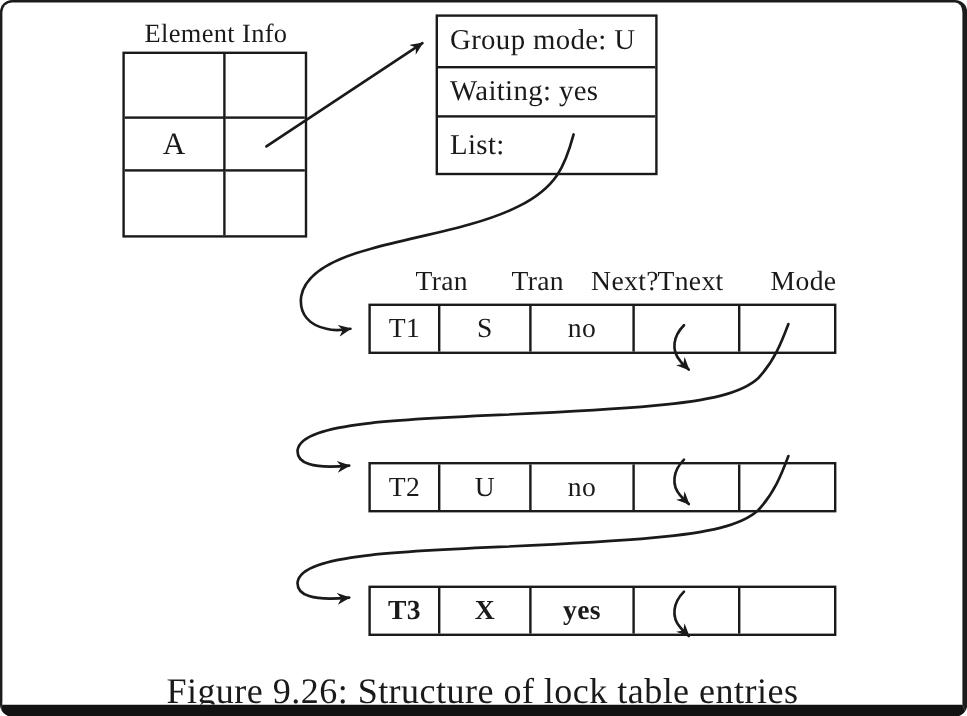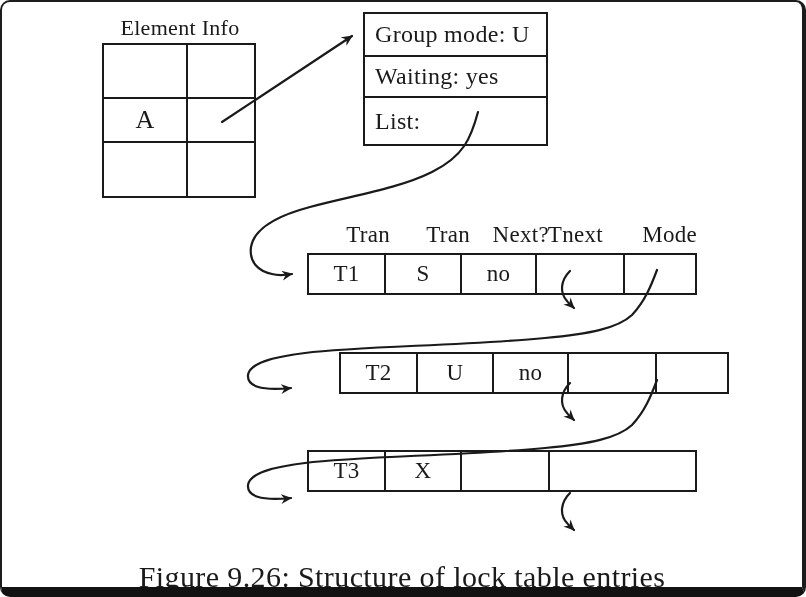--- a/index.html
+++ b/index.html
@@ -55,21 +55,21 @@
   .col-head{position:absolute;top:220px;font-size:23px;letter-spacing:0.3px;text-align:right;}
 
   
   .lock-row{
     position:absolute;left:305px;width:390px;height:42px;
     box-sizing:border-box;border:2px solid var(--ink);
     display:flex;
   }
   .lock-row .cell{box-sizing:border-box;display:flex;align-items:center;justify-content:center;font-size:23px;letter-spacing:0.3px;}
   .lock-row .cell.cr{border-right:2px solid var(--ink);}
-  .w1{width:77px}.w2{width:76px}.w3{width:75px}.w4{width:88px}.w5{flex:1}
+  .w1{width:58px}.w2{width:76px}.w3{width:86px}.w4{width:88px}.w5{flex:1}
 
   .caption{position:absolute;left:0;right:0;top:558px;text-align:center;font-size:30px;letter-spacing:0.4px;}
 </style>
 </head>
 <body>
 
 <div class="frame">
 
   <svg class="overlay" viewBox="0 0 806 597">
     <defs>
@@ -117,30 +117,31 @@
   <div class="col-head" style="left:633px;width:62px;">Mode</div>
 
   <div class="lock-row" style="top:251px;">
     <div class="cell cr w1">T1</div>
     <div class="cell cr w2">S</div>
     <div class="cell cr w3">no</div>
     <div class="cell cr w4"></div>
     <div class="cell w5"></div>
   </div>
 
-  <div class="lock-row" style="top:350px;margin-left:32px;">
+  <div class="lock-row" style="top:383px;">
     <div class="cell cr w1">T2</div>
     <div class="cell cr w2">U</div>
     <div class="cell cr w3">no</div>
     <div class="cell cr w4"></div>
     <div class="cell w5"></div>
   </div>
 
-  <div class="lock-row" style="top:448px;">
+  <div class="lock-row" style="top:486px;font-weight:bold;">
     <div class="cell cr w1">T3</div>
     <div class="cell cr w2">X</div>
+    <div class="cell cr w3">yes</div>
     <div class="cell cr w4"></div>
     <div class="cell w5"></div>
   </div>
 
   <div class="caption">Figure 9.26: Structure of lock table entries</div>
 
 </div>
 
 </body></html>

